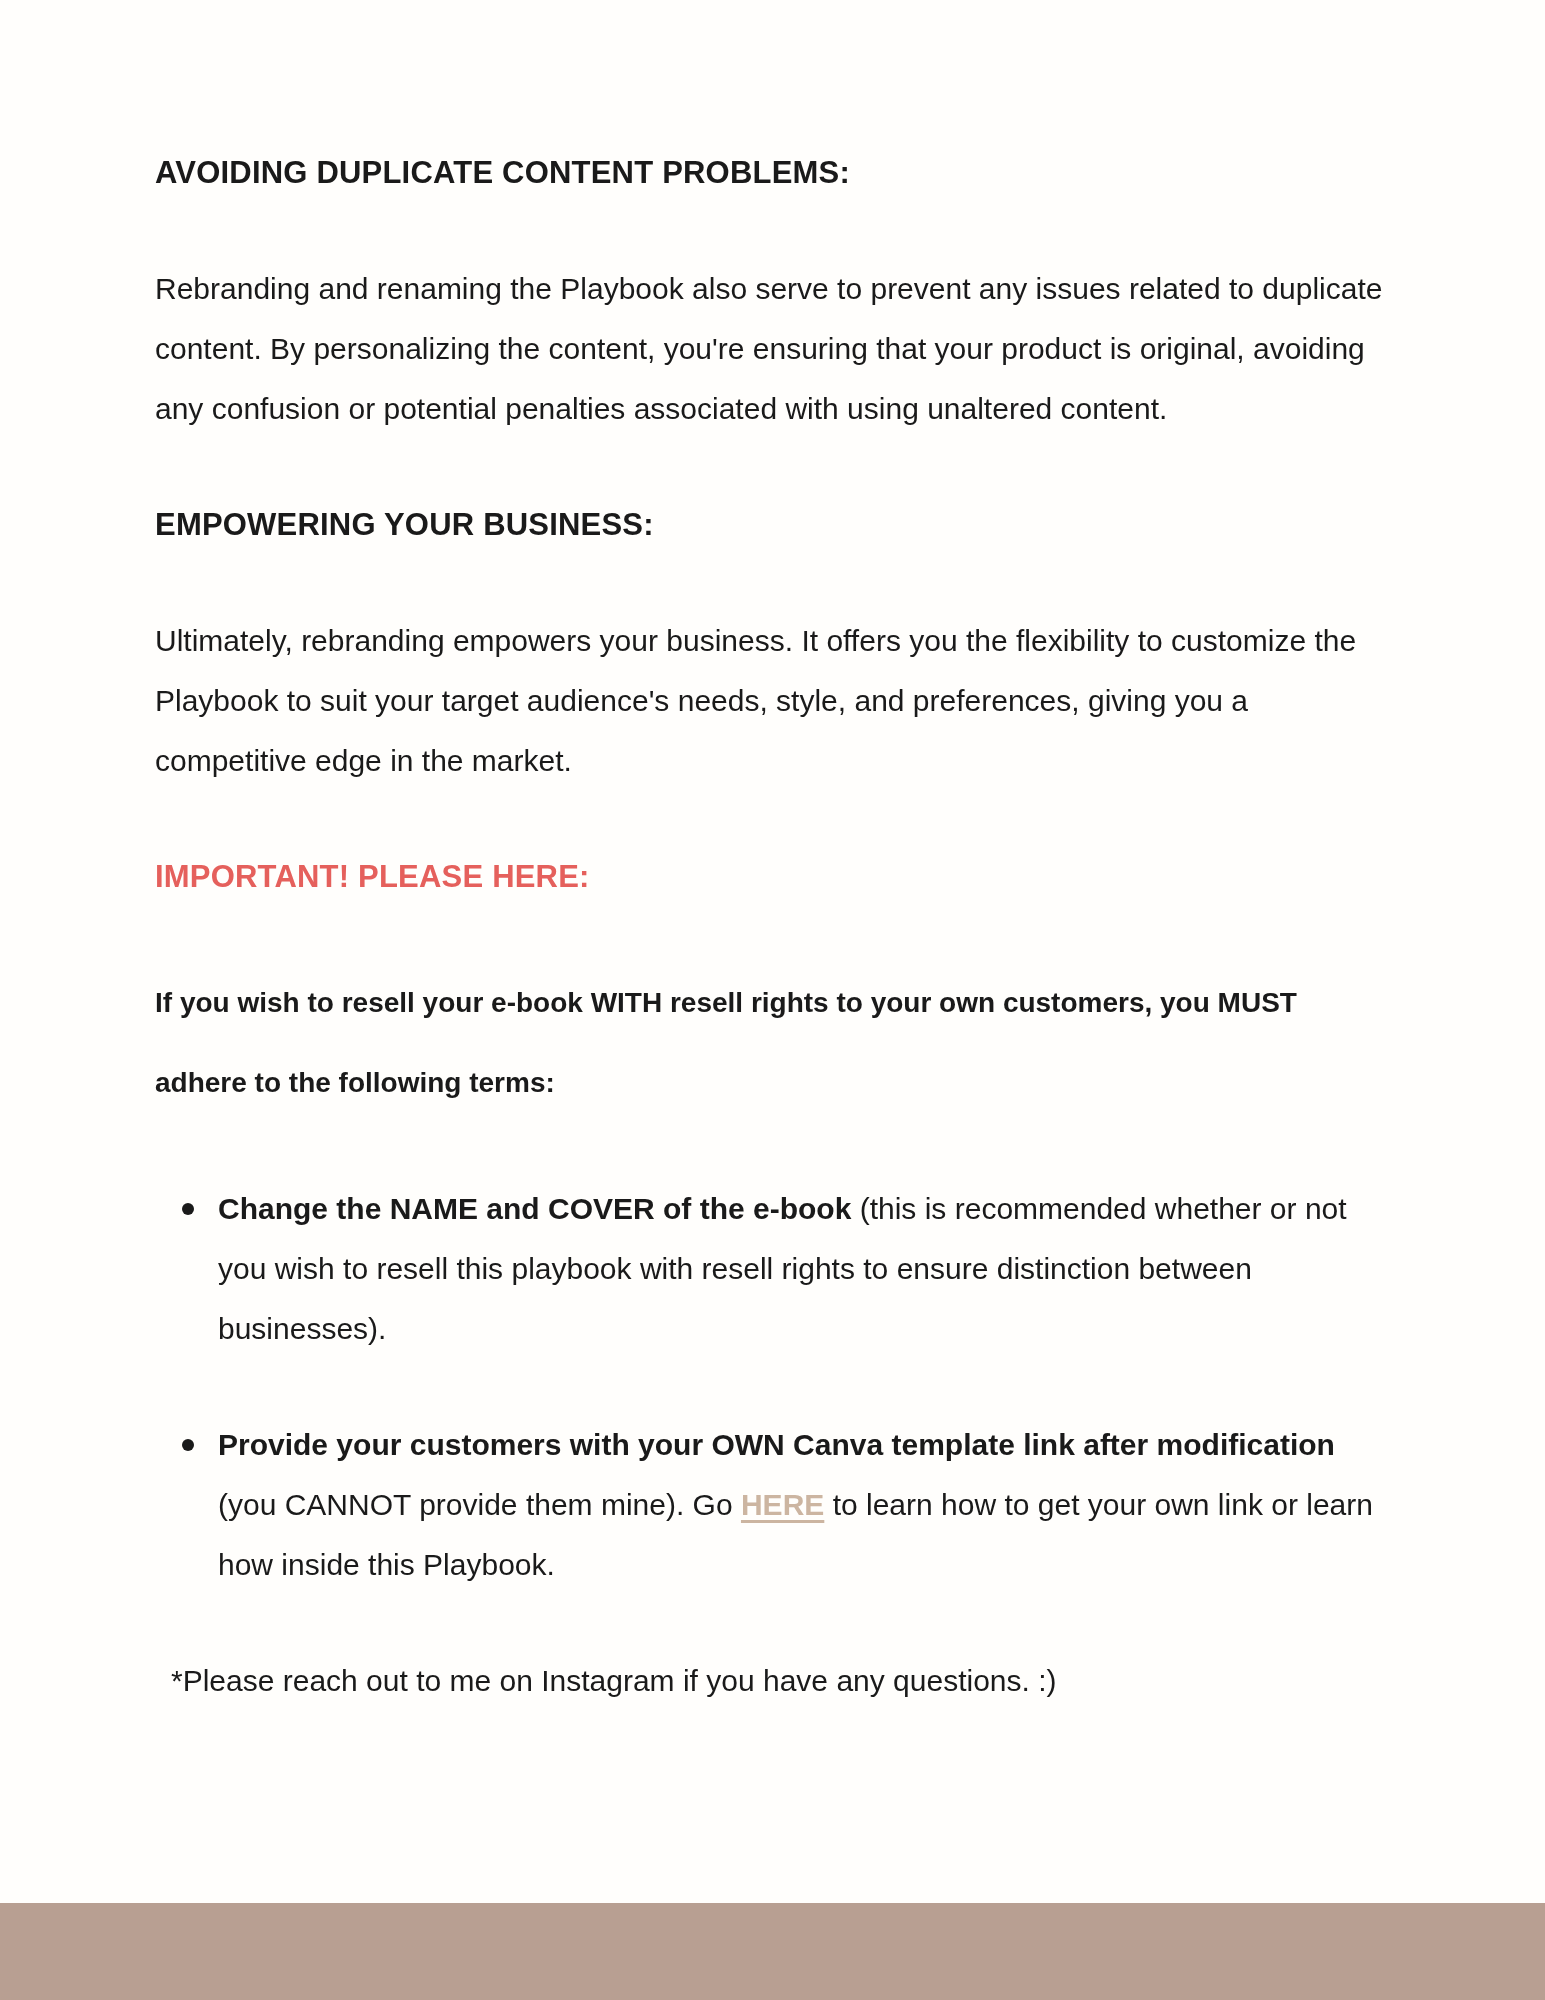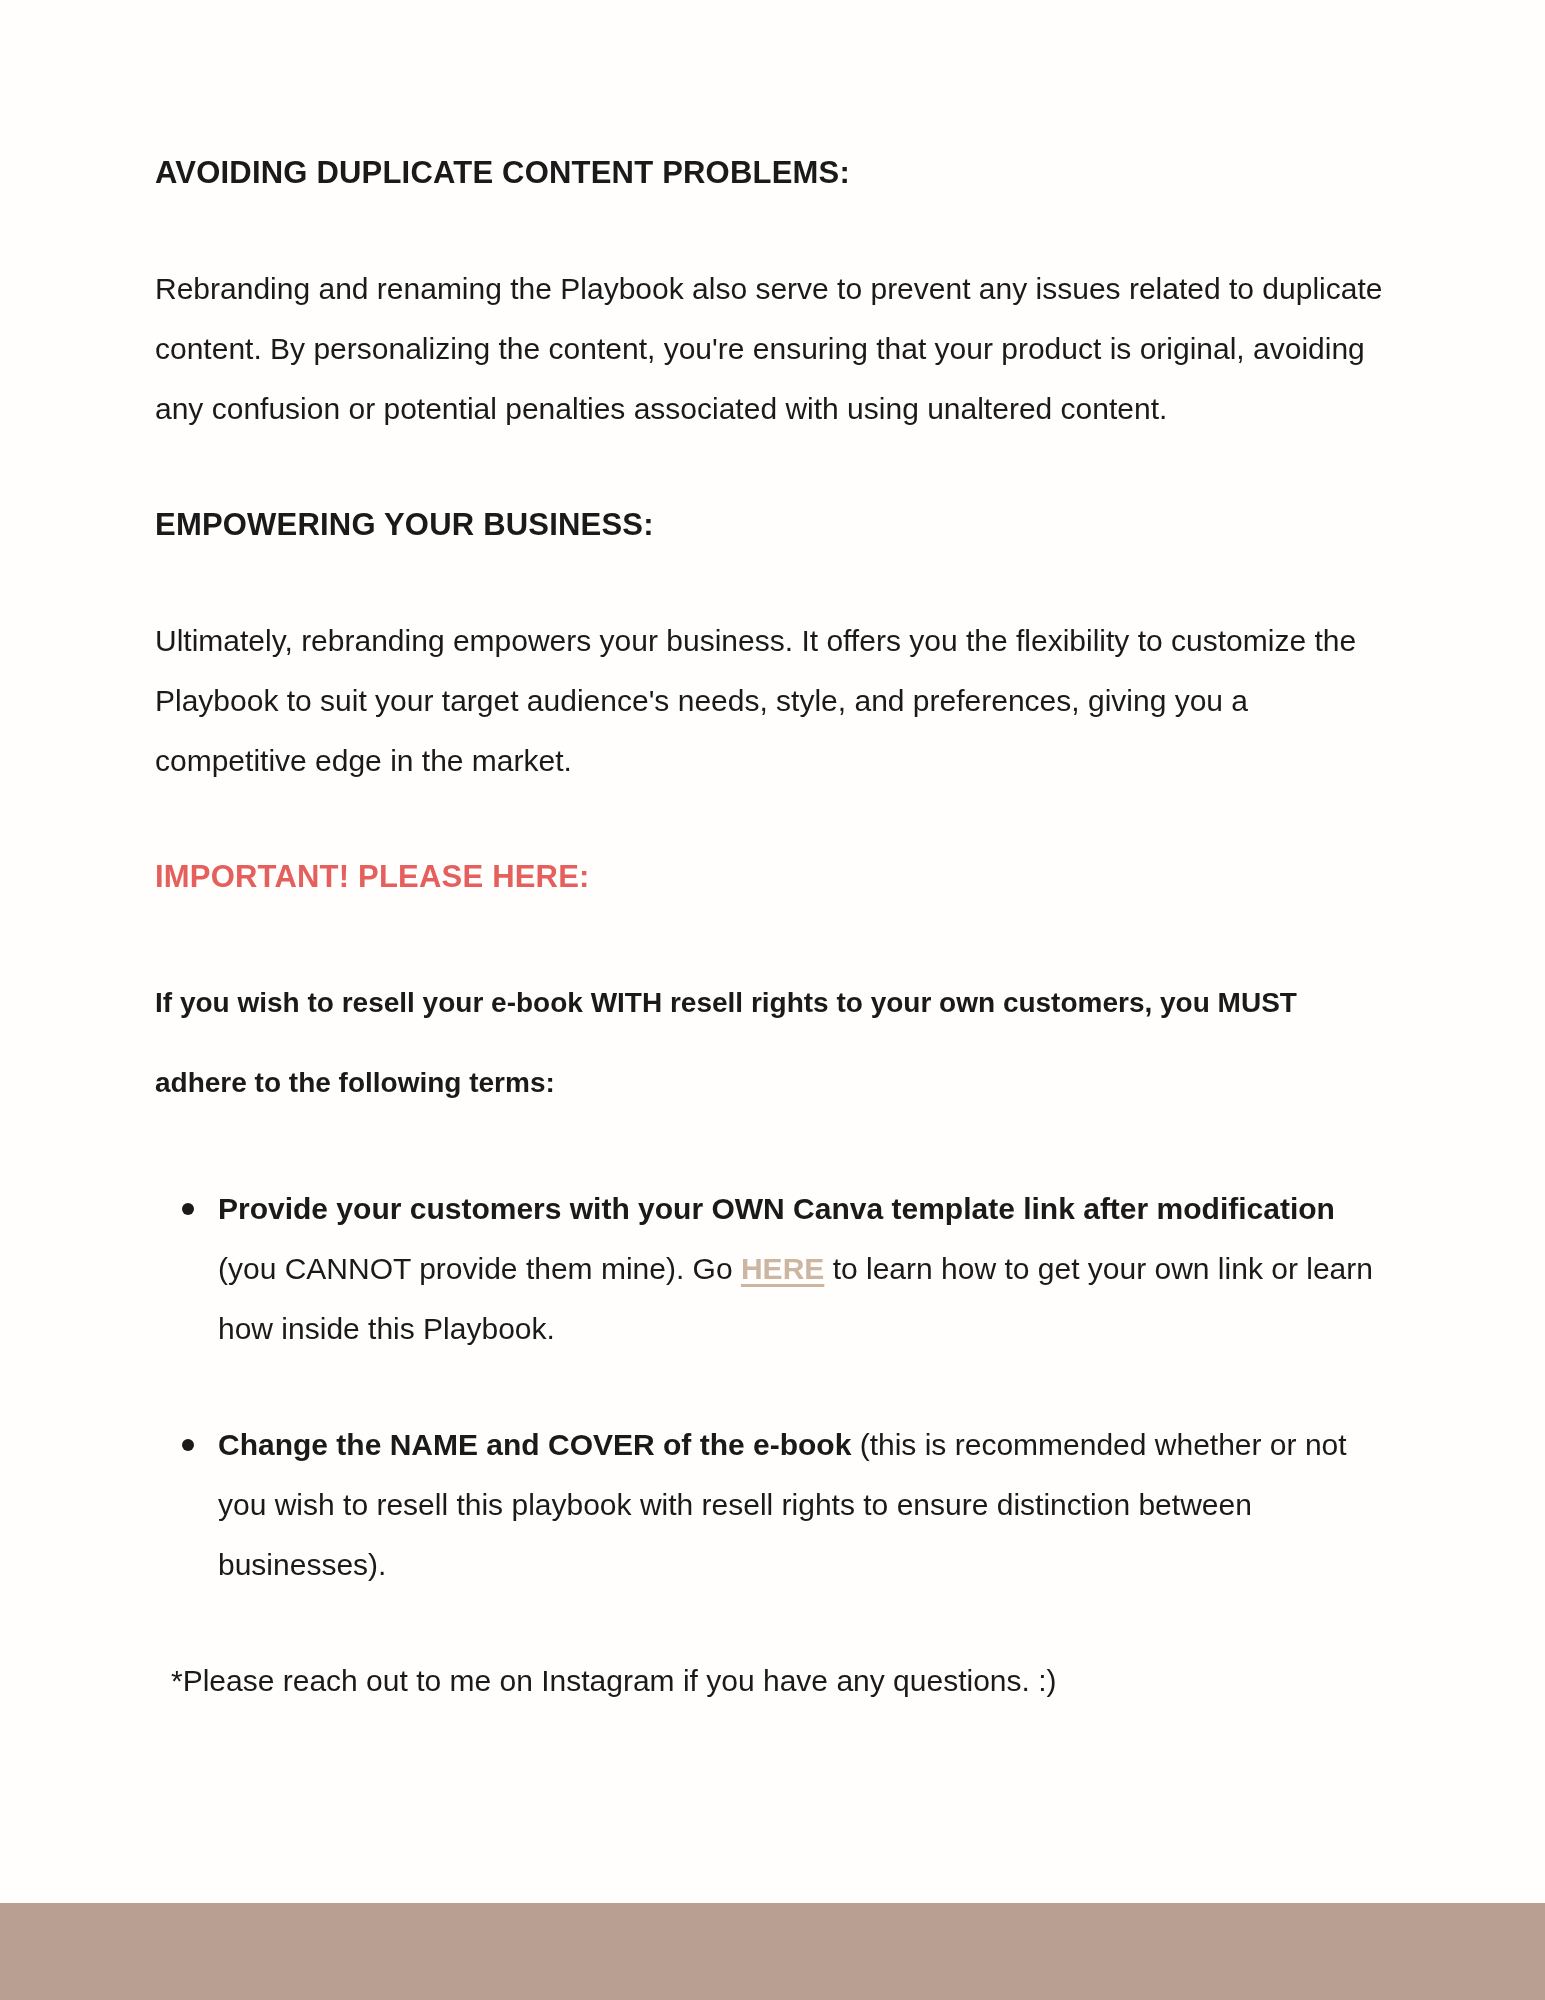--- a/index.html
+++ b/index.html
@@ -104,25 +104,25 @@
 
   <p class="body-para">Ultimately, rebranding empowers your business. It offers you the flexibility to customize the Playbook to suit your target audience's needs, style, and preferences, giving you a competitive edge in the market.</p>
 
   <h2 class="heading red">IMPORTANT! PLEASE HERE:</h2>
 
   <p class="bold-para">If you wish to resell your e-book WITH resell rights to your own customers, you MUST adhere to the following terms:</p>
 
   <ul class="terms-list">
     <li>
       <span class="bullet-dot"></span>
-      <span class="b">Provide your customers with your OWN Canva template link after modification</span><span> (you CANNOT provide them mine). Go </span><a class="doc-link">HERE</a><span> to learn how to get your own link or learn how inside this Playbook.</span>
+      <span class="b">Change the NAME and COVER of the e-book</span><span> (this is recommended whether or not you wish to resell this playbook with resell rights to ensure distinction between businesses).</span>
     </li>
     <li>
       <span class="bullet-dot"></span>
-      <span class="b">Change the NAME and COVER of the e-book</span><span> (this is recommended whether or not you wish to resell this playbook with resell rights to ensure distinction between businesses).</span>
+      <span class="b">Provide your customers with your OWN Canva template link after modification</span><span> (you CANNOT provide them mine). Go </span><a class="doc-link">HERE</a><span> to learn how to get your own link or learn how inside this Playbook.</span>
     </li>
   </ul>
 
   <p class="note">*Please reach out to me on Instagram if you have any questions. :)</p>
 
 </div>
 
 <div class="footer-bar"></div>
 
 </body></html>

